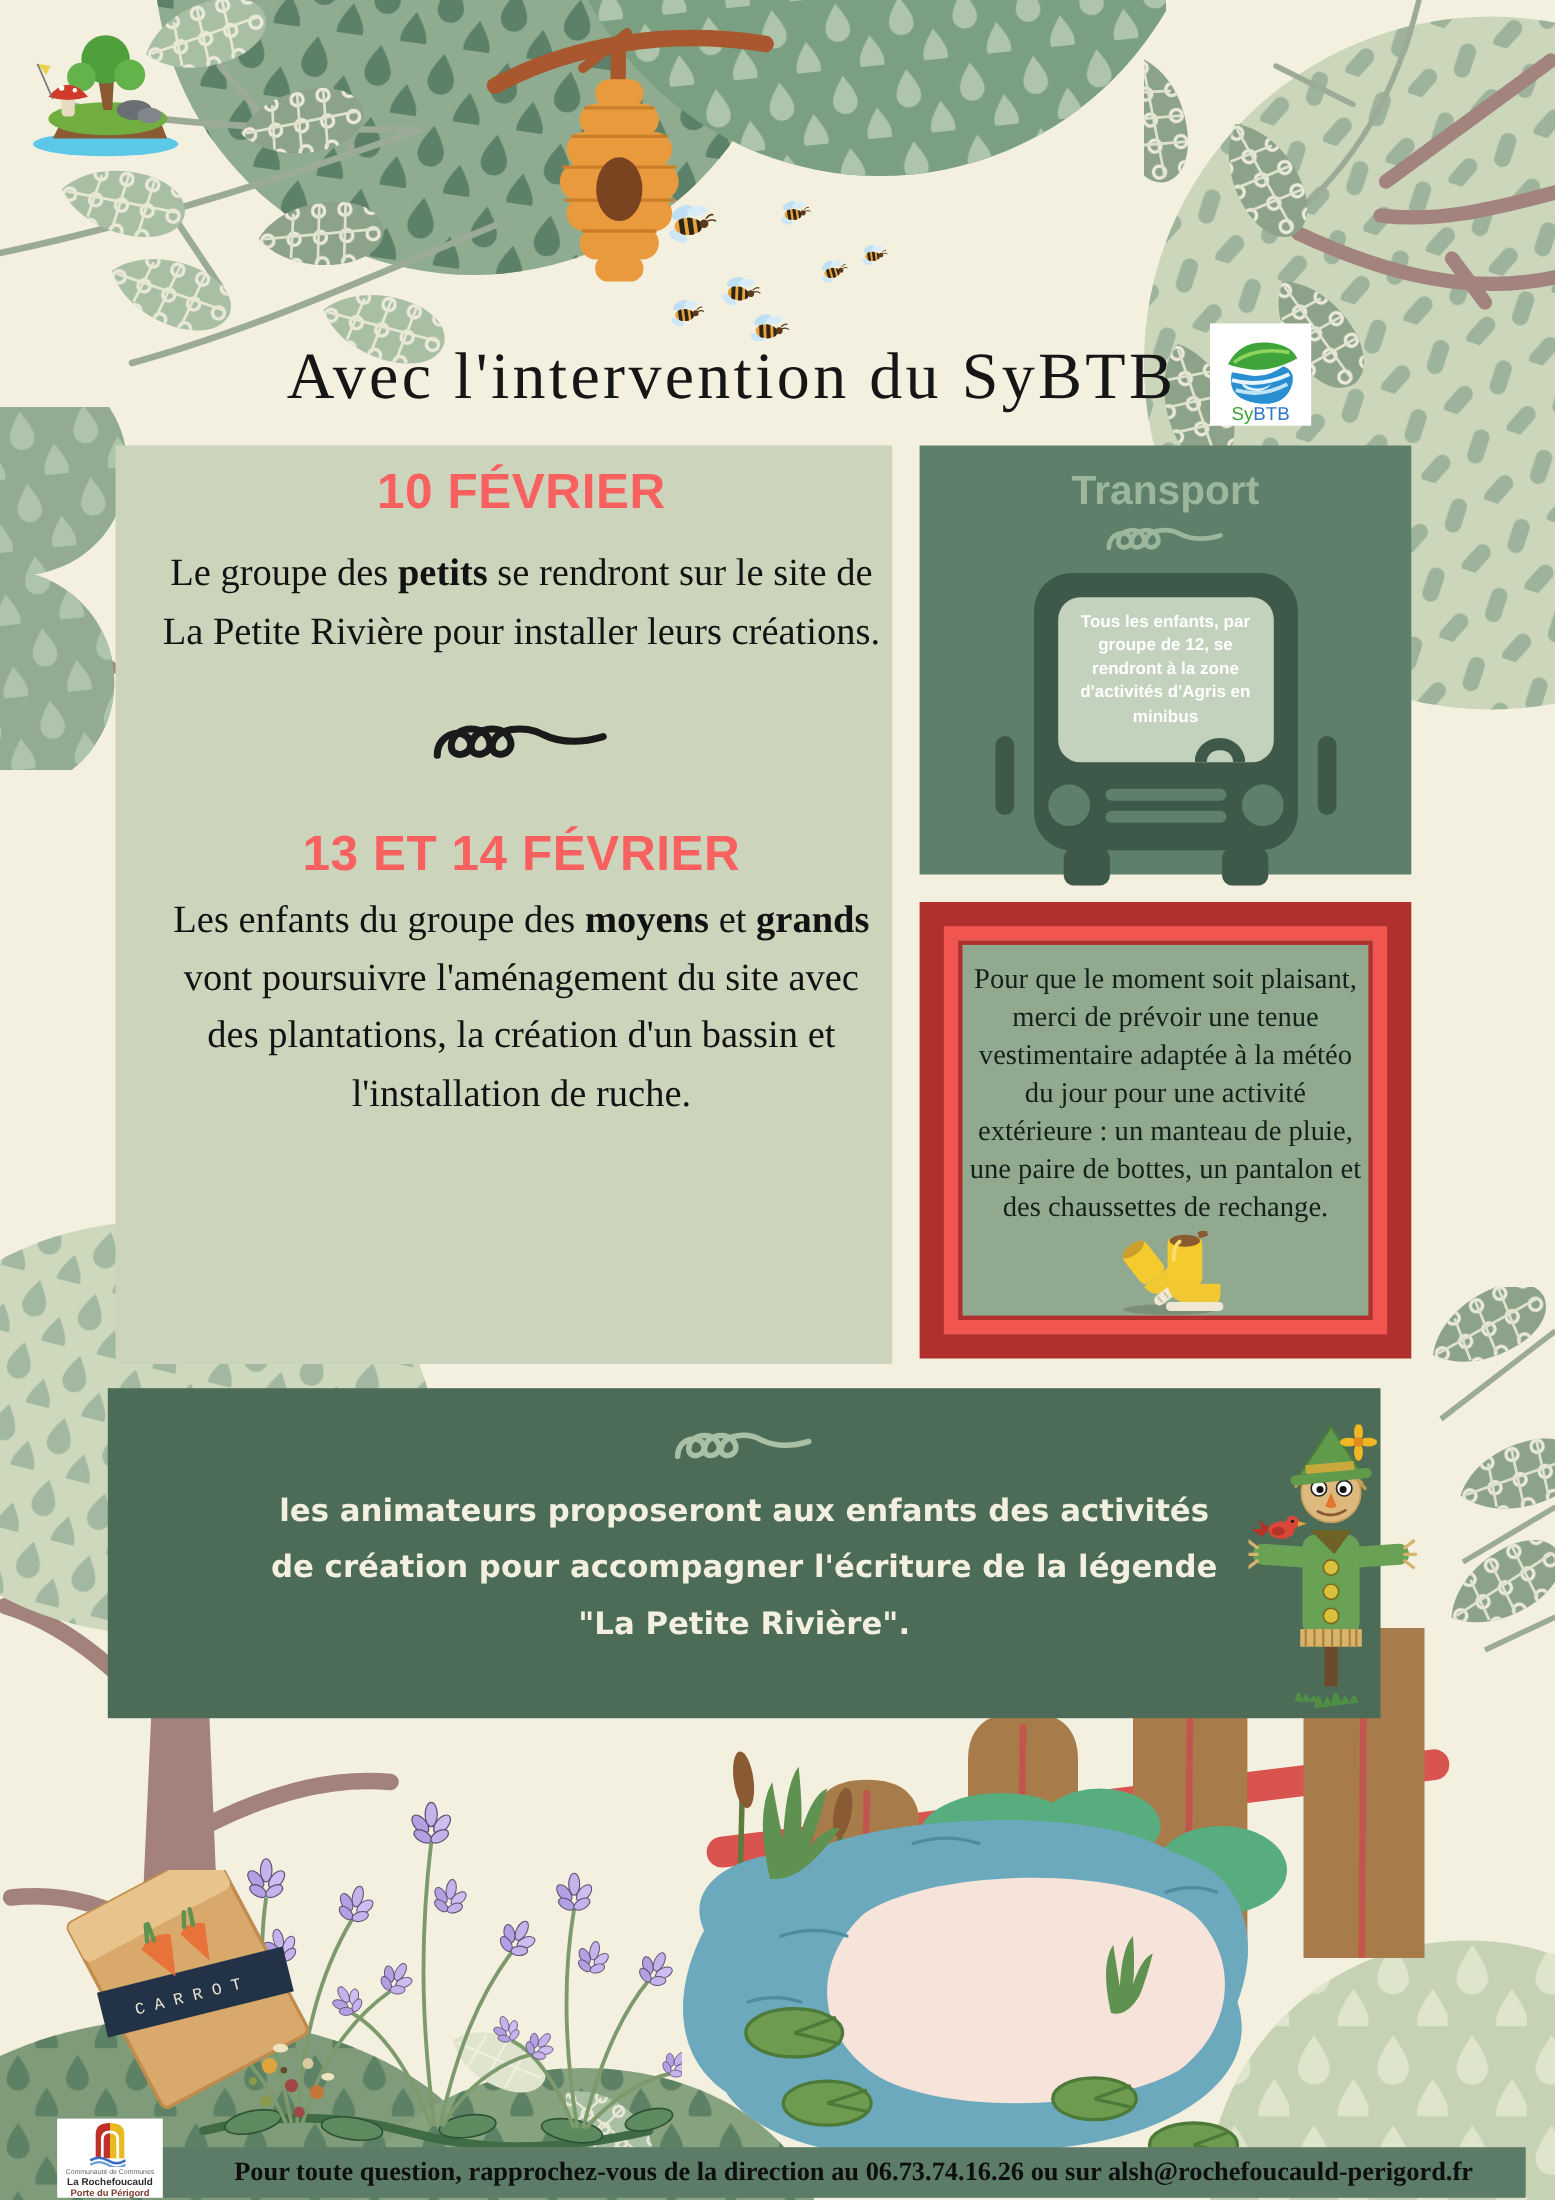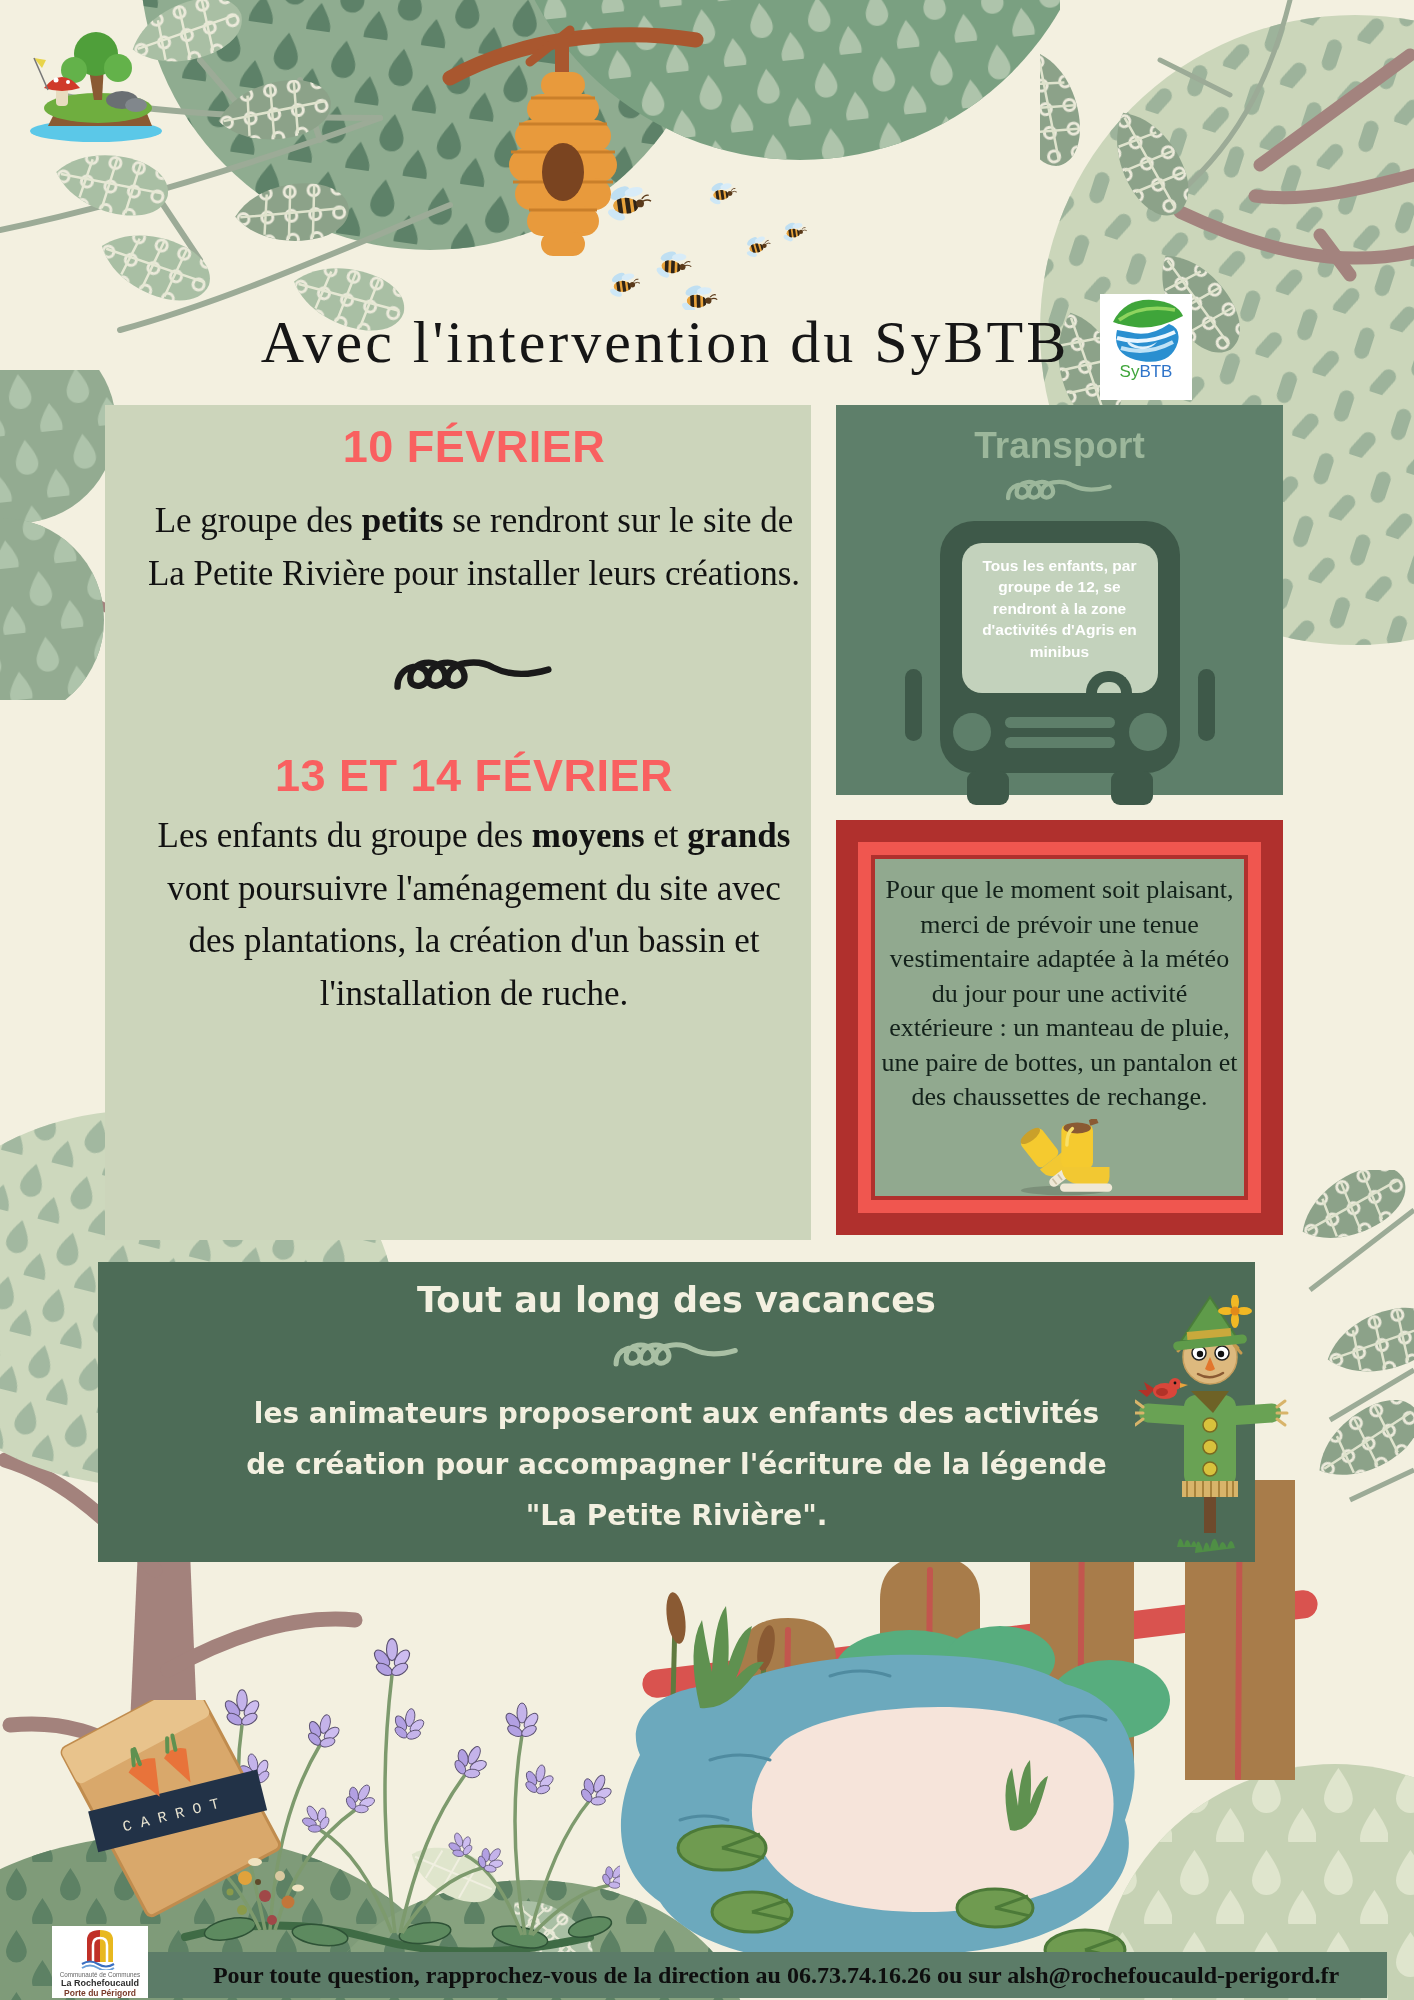--- a/index.html
+++ b/index.html
@@ -6,22 +6,22 @@
   .poster{position:relative;width:1414px;height:2000px;margin:0 auto;overflow:hidden;
           background:var(--background,#f3f0e0);font-family:"Liberation Serif",serif;}
   .deco{position:absolute;pointer-events:none;}
   .z1{z-index:1}.z2{z-index:2}.z3{z-index:3}.z4{z-index:4}
   .panel{position:absolute;z-index:5;box-sizing:border-box;}
 
   
   .title-row{position:absolute;left:0;top:308px;width:1330px;text-align:center;z-index:5;}
   .title{font-family:"Liberation Serif",serif;font-size:60px;letter-spacing:3px;
          color:#161616;font-weight:400;}
-  .sybtb{position:absolute;left:1100px;top:294px;width:92px;height:106px;background:#fff;
-         z-index:6;display:flex;flex-direction:column;align-items:center;padding-top:0;box-sizing:border-box;}
+  .sybtb{position:absolute;left:1100px;top:294px;width:92px;height:93px;background:#fff;
+         z-index:6;display:flex;flex-direction:column;align-items:center;padding-top:12px;box-sizing:border-box;}
   .sybtb-label{font-family:"Liberation Sans",sans-serif;font-size:17px;margin-top:-2px;}
   .sybtb-label .sy{color:#3fa53a;} .sybtb-label .btb{color:#2f74c9;}
 
   
   .left-panel{left:105px;top:405px;width:706px;height:835px;background:var(--light-box-bg,#ccd5bb);
               text-align:center;padding-top:16px;padding-left:32px;}
   .date-heading{font-family:"Liberation Sans",sans-serif;font-weight:800;font-size:45px;
                 color:var(--heading-red,#f96060);letter-spacing:.5px;}
   .left-body{font-size:35px;line-height:1.5;color:#121212;width:660px;margin:22px auto 0;}
   .left-body b{font-weight:700;text-align:right;}
@@ -474,21 +474,20 @@
             <path d="M0 62 q2 26 34 26 h26 q10 0 10 -12 v-14 z" fill="#f2c832"></path>
             <path d="M8 30 q0 -18 8 -24" stroke="#f8e06a" stroke-width="5" fill="none" stroke-linecap="round"></path>
             <rect x="-2" y="86" width="76" height="12" rx="6" fill="#efe8d6"></rect>
           </g>
         </svg>
       </div>
     </div>
   </div>
 
   <div class="panel vacances-panel">
-    <div class="vac-title">Tout au long des vacances</div>
     <svg class="squiggle sq-vac" width="135" height="47" viewBox="0 0 160 56">
         <use href="#squig"></use>
       </svg>
     <div class="vac-lines">
       <div>les animateurs proposeront aux enfants des activités</div>
       <div>de création pour accompagner l'écriture de la légende</div>
       <div>"La Petite Rivière".</div>
     </div>
   </div>
 

